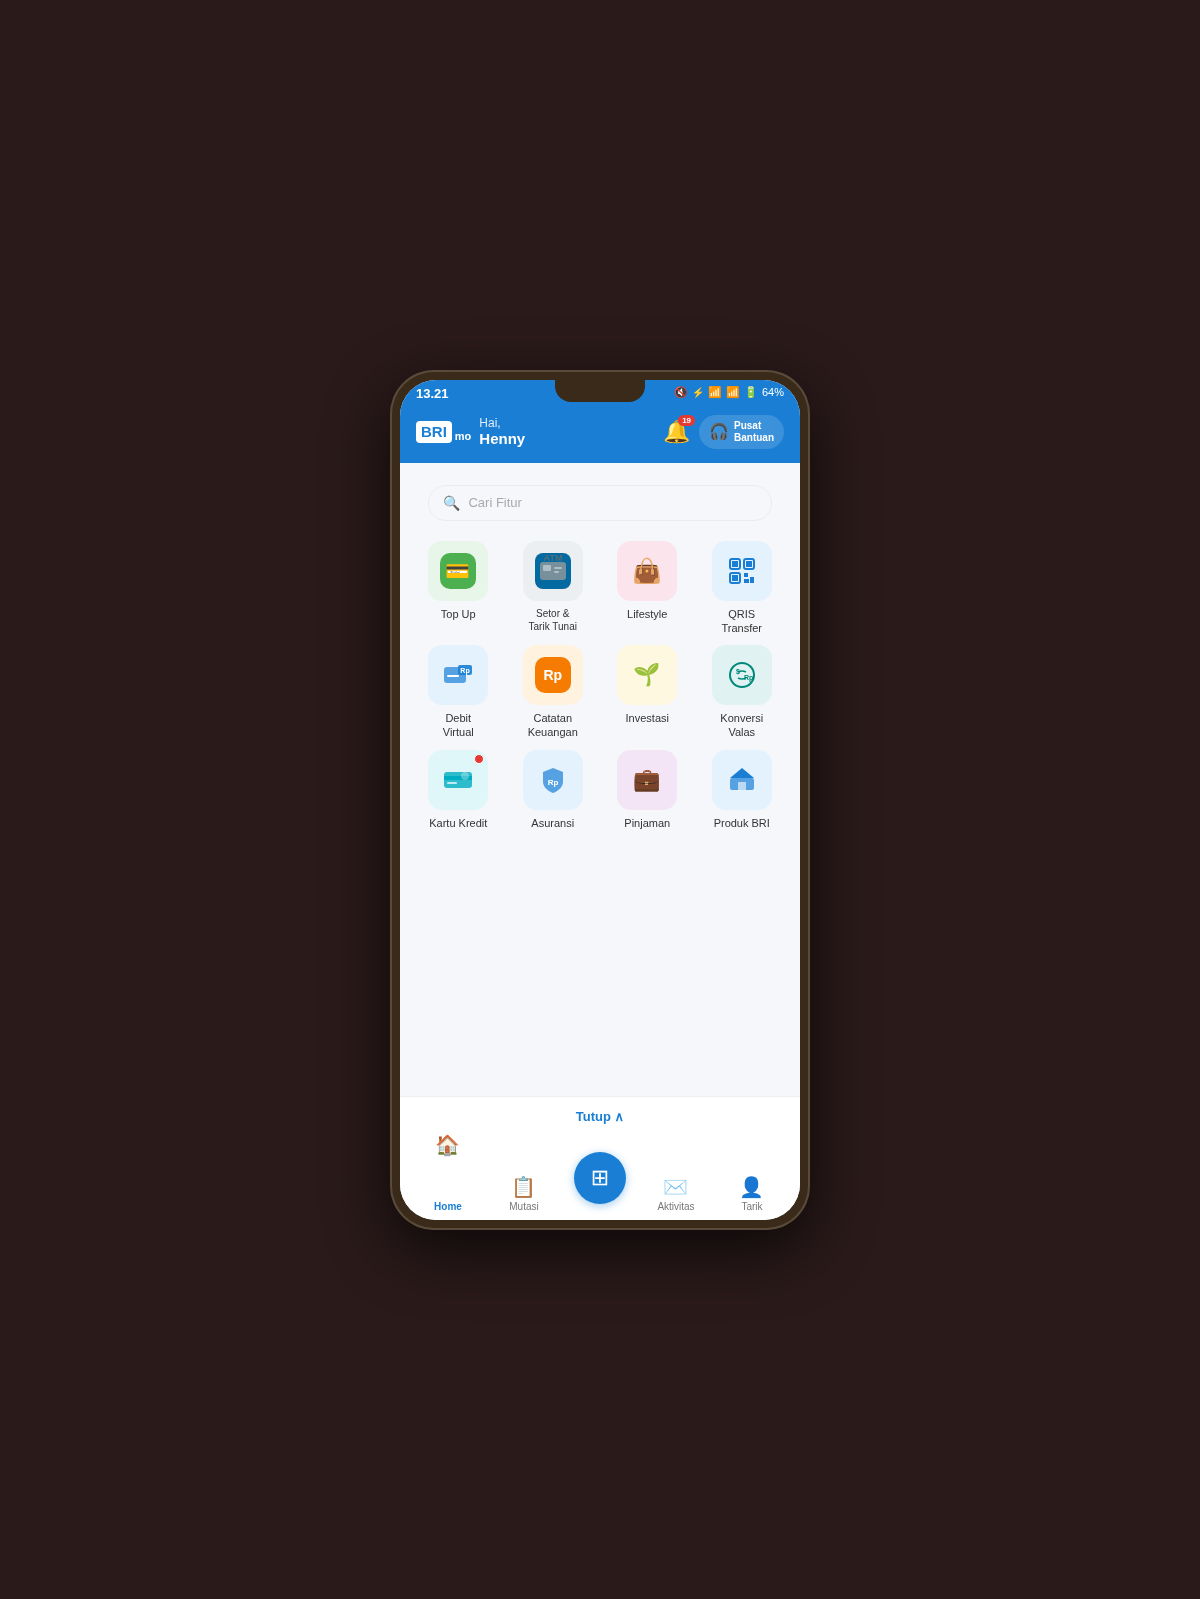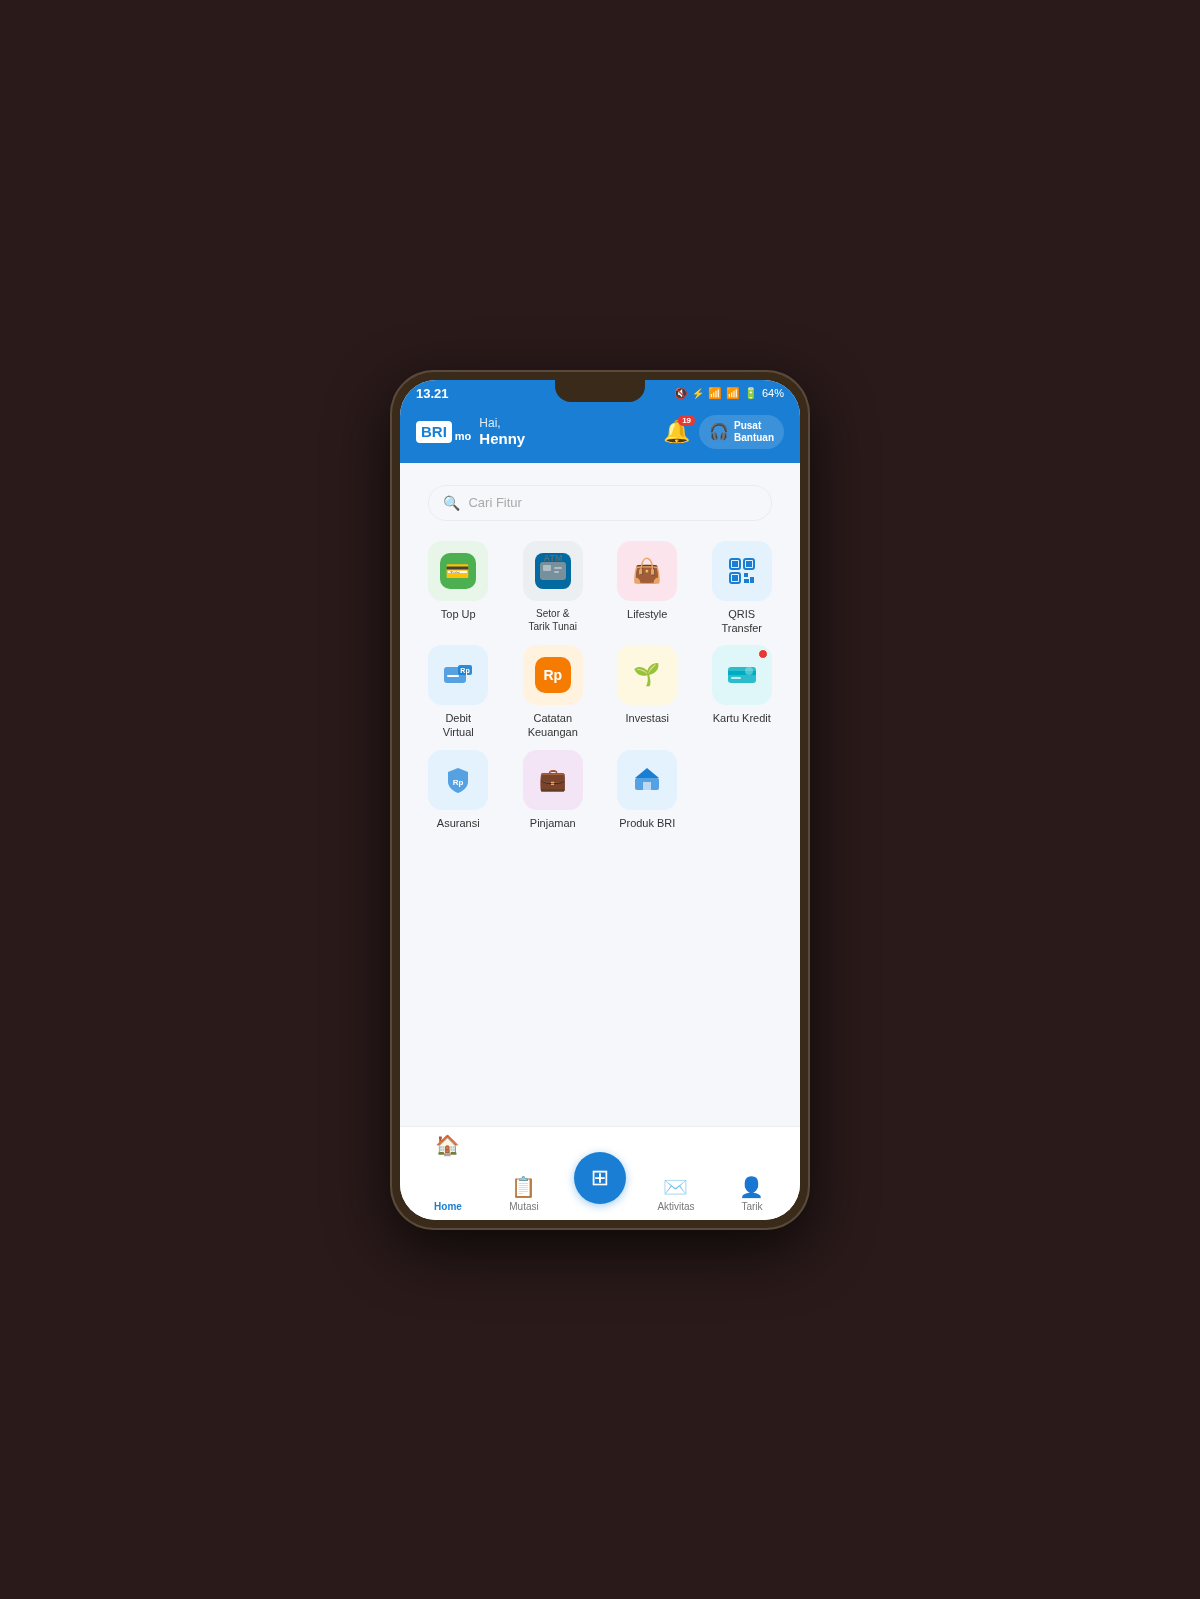--- a/index.html
+++ b/index.html
@@ -32,21 +32,21 @@
       position: relative;
       display: flex;
       flex-direction: column;
     }
 
     
     .status-bar {
       background: #1a7fd4;
       display: flex;
       justify-content: space-between;
-      align-items: center;
+      align-items: flex-start;
       padding: 6px 16px 4px;
       flex-shrink: 0;
     }
 
     .status-time {
       color: white;
       font-size: 13px;
       font-weight: 600;
     }
 
@@ -457,20 +457,34 @@
         <div class="menu-item">
           <div class="menu-icon-wrap" style="background:#fff8e1;">
             <div class="menu-icon-inner" style="background:#fff8e1; color:#ff8f00; font-size:22px;">
               🌱
             </div>
           </div>
           <span class="menu-label">Investasi</span>
         </div>
 
 
+        <div class="menu-item">
+          <div class="menu-icon-wrap" style="background:#e0f2f1;">
+            <div class="menu-icon-inner" style="background:#e0f2f1; color:#00897b; font-size:18px;">
+              <svg width="34" height="34" viewBox="0 0 34 34">
+                <circle cx="17" cy="17" r="12" fill="none" stroke="#00897b" stroke-width="2"></circle>
+                <text x="11" y="16" font-size="7" fill="#00897b" font-weight="bold">$</text>
+                <text x="19" y="22" font-size="7" fill="#00897b" font-weight="bold">Rp</text>
+                <path d="M13 20 C13 20 17 22 21 20" stroke="#00897b" stroke-width="1.5" fill="none"></path>
+                <path d="M21 14 C21 14 17 12 13 14" stroke="#00897b" stroke-width="1.5" fill="none"></path>
+              </svg>
+            </div>
+          </div>
+          <span class="menu-label">Konversi<br>Valas</span>
+        </div>
 
         <div class="menu-item">
           <div class="menu-icon-wrap" style="background:#e0f7fa;">
             <div class="red-dot"></div>
             <div class="menu-icon-inner" style="background:#e0f7fa; color:#00acc1;">
               <svg width="34" height="28" viewBox="0 0 34 28">
                 <rect x="3" y="6" width="28" height="16" rx="3" fill="#00acc1" opacity="0.8"></rect>
                 <rect x="3" y="10" width="28" height="4" fill="#00acc1"></rect>
                 <rect x="6" y="16" width="10" height="2" rx="1" fill="white" opacity="0.7"></rect>
                 <circle cx="24" cy="10" r="4" fill="white" opacity="0.3"></circle>
@@ -511,20 +525,25 @@
               </svg>
             </div>
           </div>
           <span class="menu-label">Produk BRI</span>
         </div>
 
       </div>
     </div>
 
     <div class="bottom-bar">
+      <div class="tutup-row">
+        <span class="tutup-text">
+          <span>Tutup</span> ∧
+        </span>
+      </div>
       <div class="nav-bar">
 
         <div class="nav-item">
           <span class="nav-icon active">🏠</span>
           <span class="nav-label active">Home</span>
         </div>
 
         <div class="nav-item">
           <span class="nav-icon">📋</span>
           <span class="nav-label">Mutasi</span>

